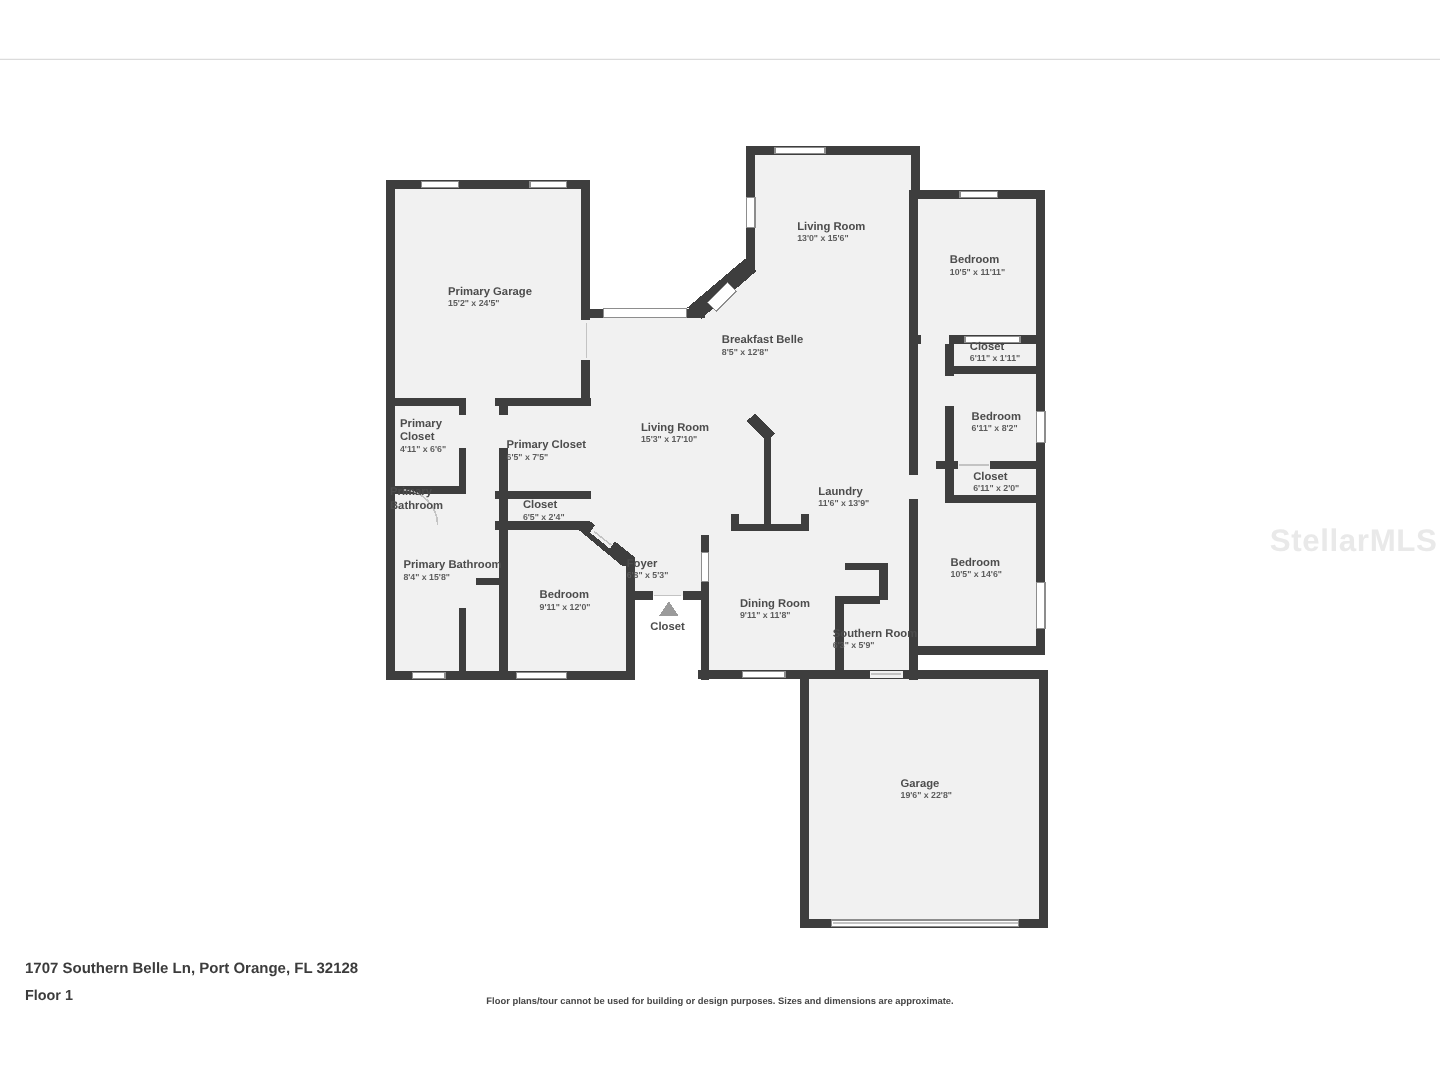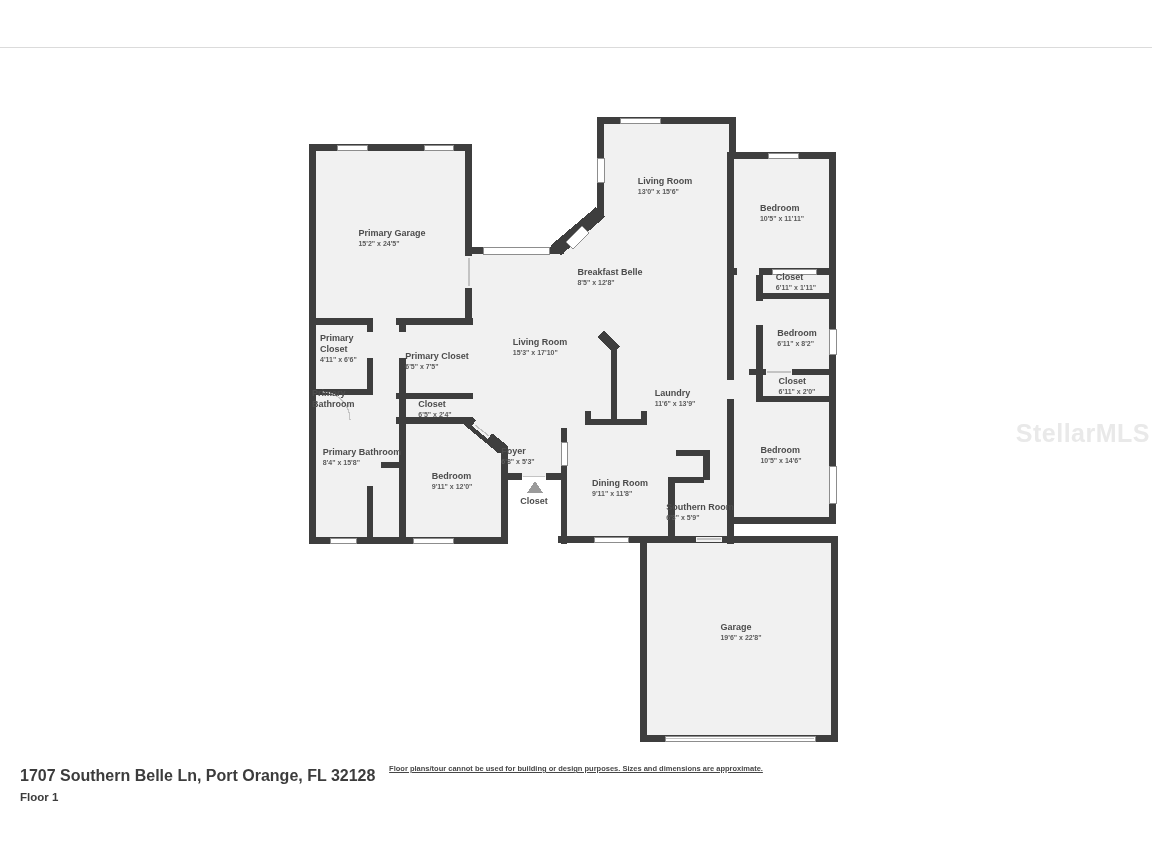--- a/index.html
+++ b/index.html
@@ -6,24 +6,24 @@
   .canvas{position:relative;width:1152px;height:864px;background:#ffffff;overflow:hidden;
           font-family:"Liberation Sans",sans-serif;}
   .top-divider{position:absolute;left:0;top:47px;width:1152px;height:1px;background:#dbdbdb;}
   .plan-svg{position:absolute;left:0;top:0;}
   .room-label{position:absolute;transform:translate(-50%,-50%);color:#4c4c4c;z-index:5;}
   .room-label .nm{font-size:9px;font-weight:700;line-height:1.2;white-space:nowrap;}
   .room-label.wrap .nm{white-space:normal;}
   .room-label .dm{font-size:7px;font-weight:600;color:#5b5b5b;margin-top:1px;white-space:nowrap;}
   .watermark{position:absolute;right:2px;top:419px;font-size:25px;font-weight:700;color:#e9e9e9;
              letter-spacing:0.5px;z-index:2;}
-  .address{position:absolute;left:20px;top:767px;font-size:16px;font-weight:700;color:#3c3c3c;}
+  .address{position:absolute;left:20px;top:767px;font-size:12px;font-weight:700;color:#3c3c3c;}
   .floor-label{position:absolute;left:20px;top:791px;font-size:11.5px;font-weight:700;color:#3c3c3c;text-align:center;}
-  .disclaimer{position:absolute;left:50%;transform:translateX(-50%);top:764px;font-size:7.5px;
-              font-weight:700;color:#474747;white-space:nowrap;text-decoration:underline;}
+  .disclaimer{position:absolute;left:50%;transform:translateX(-50%);top:796px;font-size:7.5px;
+              font-weight:700;color:#474747;white-space:nowrap;}
 </style>
 </head>
 <body>
 
 <div class="canvas">
   <div class="top-divider"></div>
 
   <svg class="plan-svg" width="1152" height="864" viewBox="0 0 1152 864" shape-rendering="crispEdges">
 
     <g fill="#f1f1f1">

